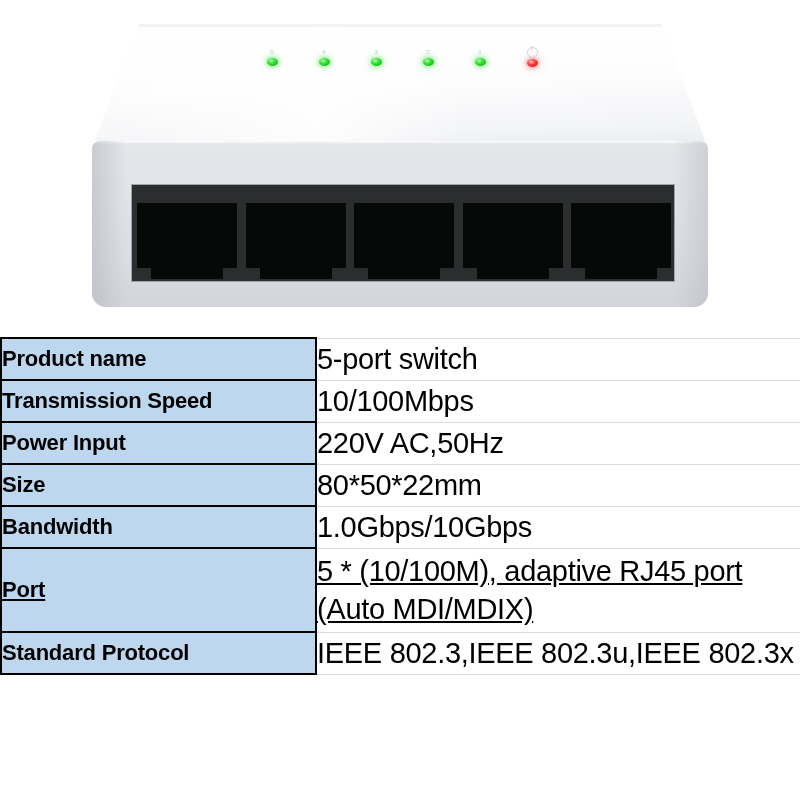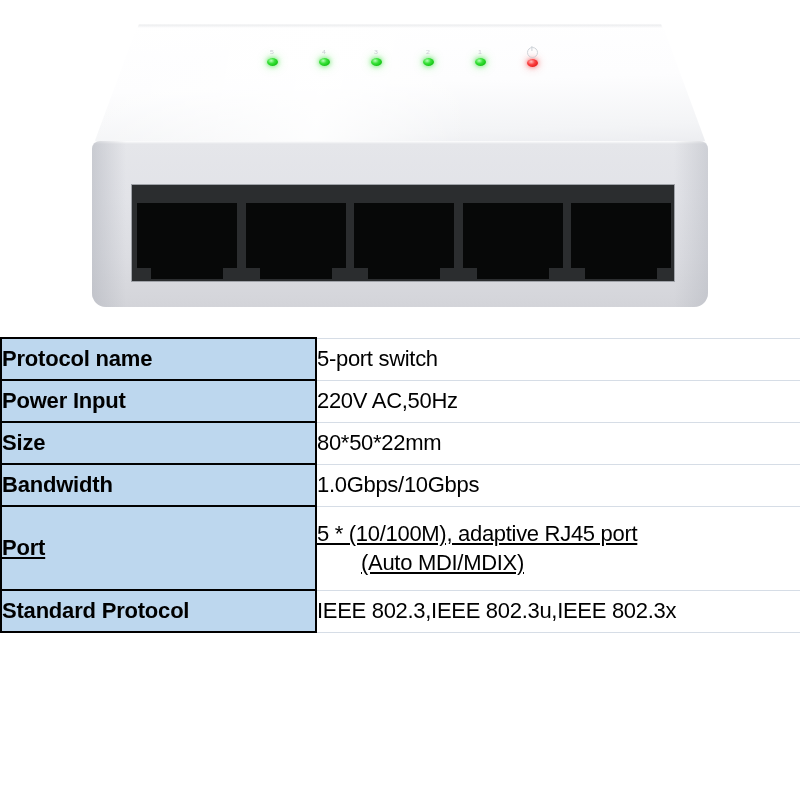--- a/index.html
+++ b/index.html
@@ -237,27 +237,27 @@
   }
   tr.tall td.spec-label {
     vertical-align: middle;
     padding-top: 24px;
   }
   td.spec-value {
     background: #ffffff;
     border-top: 1px solid #d6dde6;
     border-bottom: 1px solid #d6dde6;
     border-right: 2px solid #000000;
-    font-size: 22px;
+    font-size: 29px;
     color: #000000;
     padding-left: 9px;
     letter-spacing: -0.3px;
     line-height: 1.32;
   }
-  td.spec-value .line2 { display: block; padding-left: 44px; }
+  td.spec-value .line2 { display: block; }
 </style>
 </head>
 <body>
 
 <div id="product-photo">
   <div class="switch-device">
 
     <div class="device-top"></div>
     <div class="device-top-gloss"></div>
     <div class="device-top-rim"></div>
@@ -346,22 +346,26 @@
   </div>
 </div>
 
 <table id="spec-table">
   <colgroup>
     <col class="c-label">
     <col class="c-value">
   </colgroup>
   <tbody>
     <tr>
-      <td class="spec-label">Protocol name</td>
+      <td class="spec-label">Product name</td>
       <td class="spec-value">5-port switch</td>
+    </tr>
+    <tr>
+      <td class="spec-label">Transmission Speed</td>
+      <td class="spec-value">10/100Mbps</td>
     </tr>
     <tr>
       <td class="spec-label">Power Input</td>
       <td class="spec-value">220V AC,50Hz</td>
     </tr>
     <tr>
       <td class="spec-label">Size</td>
       <td class="spec-value">80*50*22mm</td>
     </tr>
     <tr>

